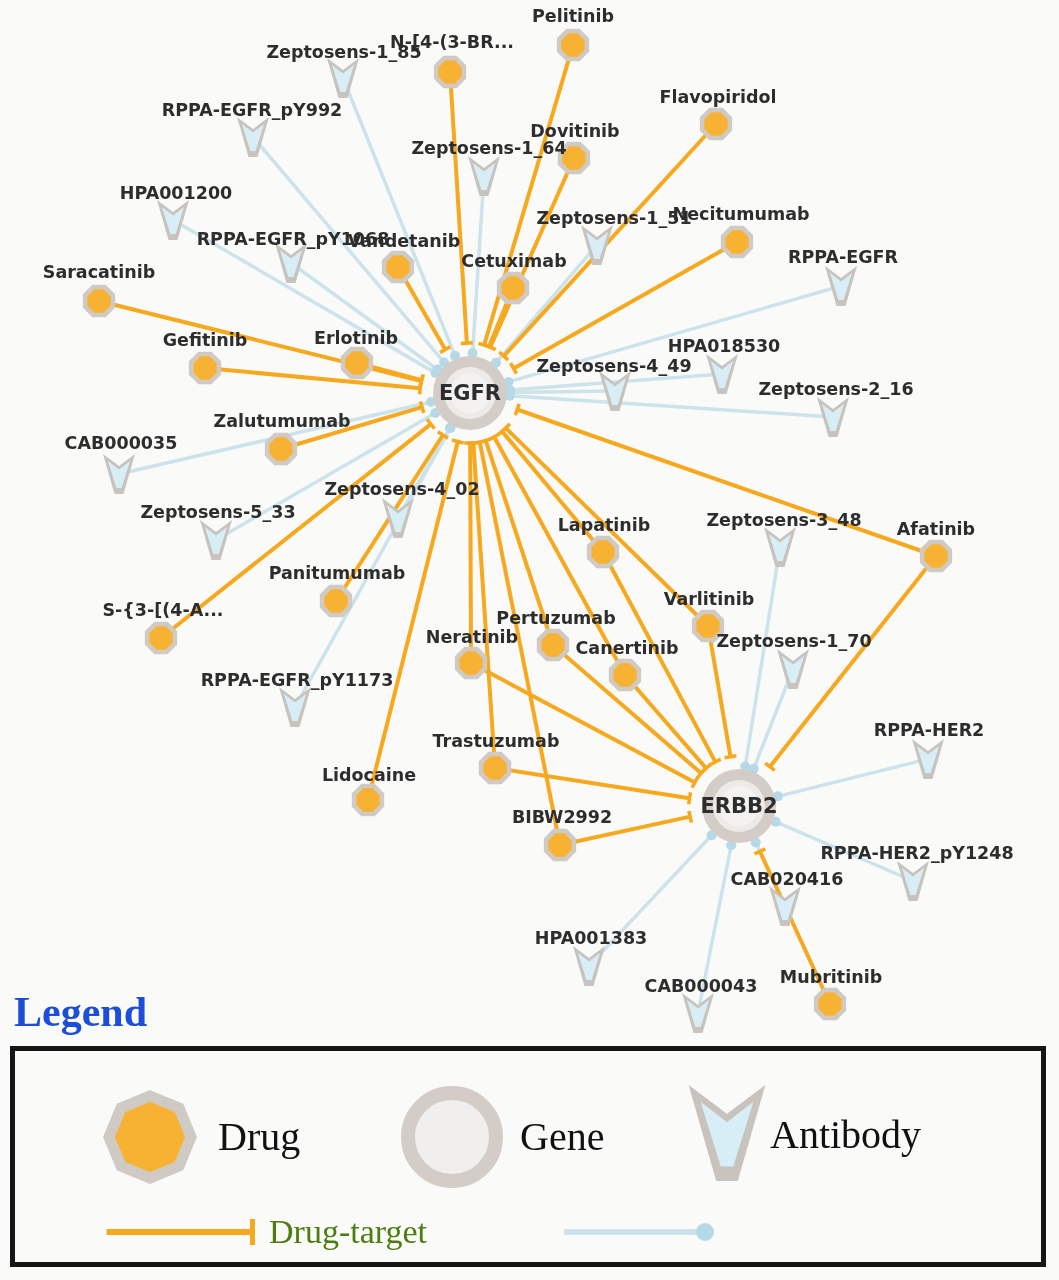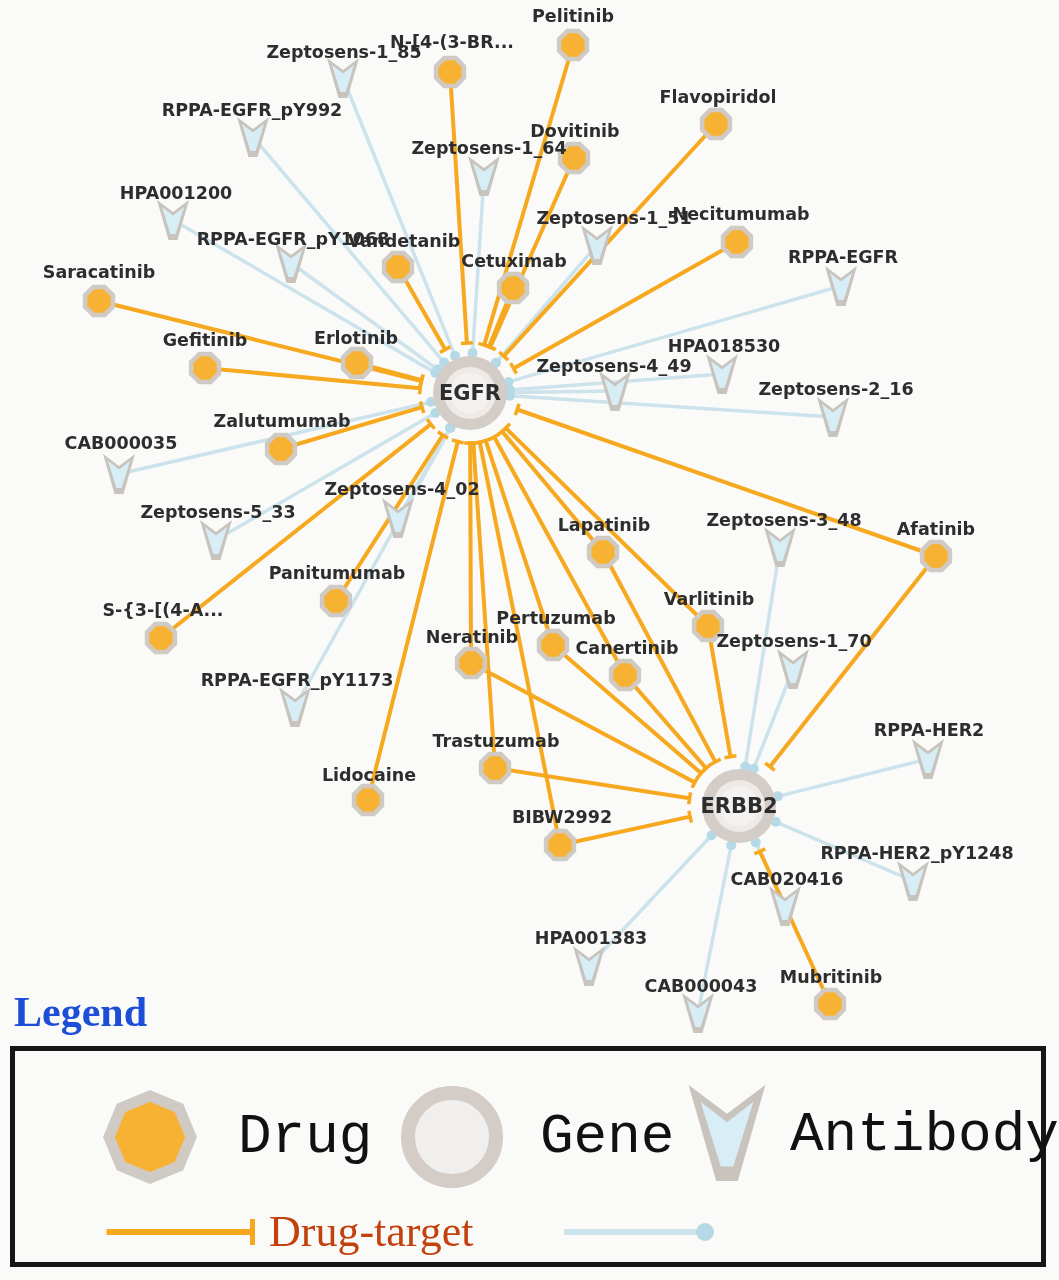--- a/index.html
+++ b/index.html
@@ -3,24 +3,24 @@
 <meta charset="utf-8">
 <style>
   html,body{margin:0;padding:0;background:#ffffff;}
   .canvas{position:relative;width:1059px;height:1280px;background:#fafaf9;overflow:hidden;
           font-family:"DejaVu Sans", sans-serif;}
   #graph-svg{position:absolute;left:0;top:0;}
   .legend-title{position:absolute;left:14px;top:988px;font-family:"Liberation Serif", serif;
                 font-weight:bold;font-size:42px;color:#1d4ed8;}
   .legend-box{position:absolute;left:10px;top:1046px;width:1026px;height:211px;
               border:5px solid #161616;background:#fafaf9;}
-  .legend-item-label{position:absolute;font-family:Liberation Mono, monospace;color:#111;
-                     font-size:56px;line-height:1;transform:translateY(-50%);margin-left:20px;}
-  .legend-edge-label{position:absolute;font-family:"Liberation Serif", serif;color:#c2410c;
-                     font-size:44px;line-height:1;transform:translateY(-50%);}
+  .legend-item-label{position:absolute;font-family:Liberation Serif, serif;color:#111;
+                     font-size:40px;line-height:1;transform:translateY(-50%);}
+  .legend-edge-label{position:absolute;font-family:"Liberation Serif", serif;color:#4d7c0f;
+                     font-size:34px;line-height:1;transform:translateY(-50%);}
   .legend-icon{position:absolute;transform:translate(-50%,-50%);}
 </style>
 </head>
 <body>
 
 <div class="canvas">
 
   <svg id="graph-svg" width="1059" height="1280" viewBox="0 0 1059 1280">
       <g>
         <line x1="343" y1="78" x2="455.0429004928403" y2="355.9016823247614" stroke="#cce3ec" stroke-width="3.5"></line>

